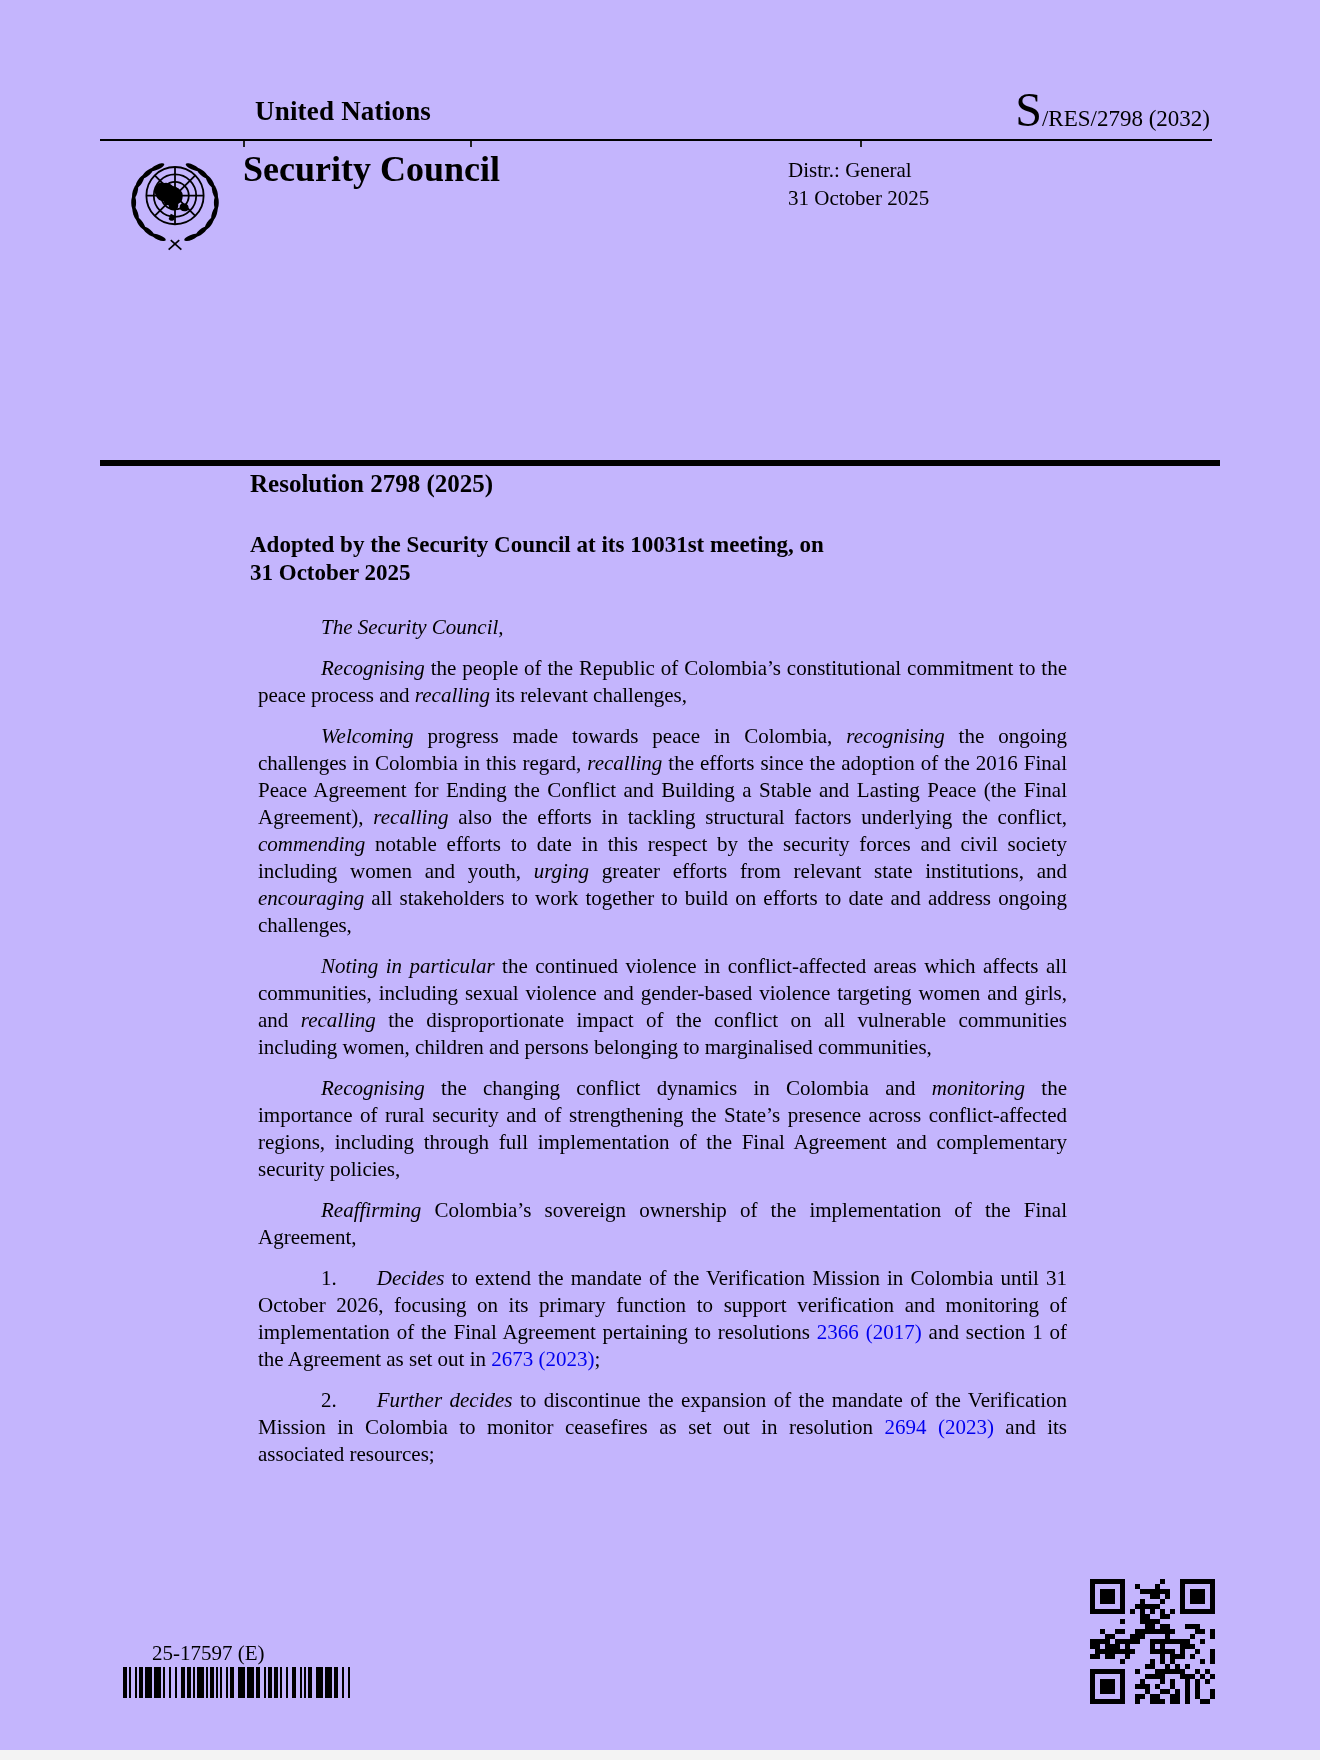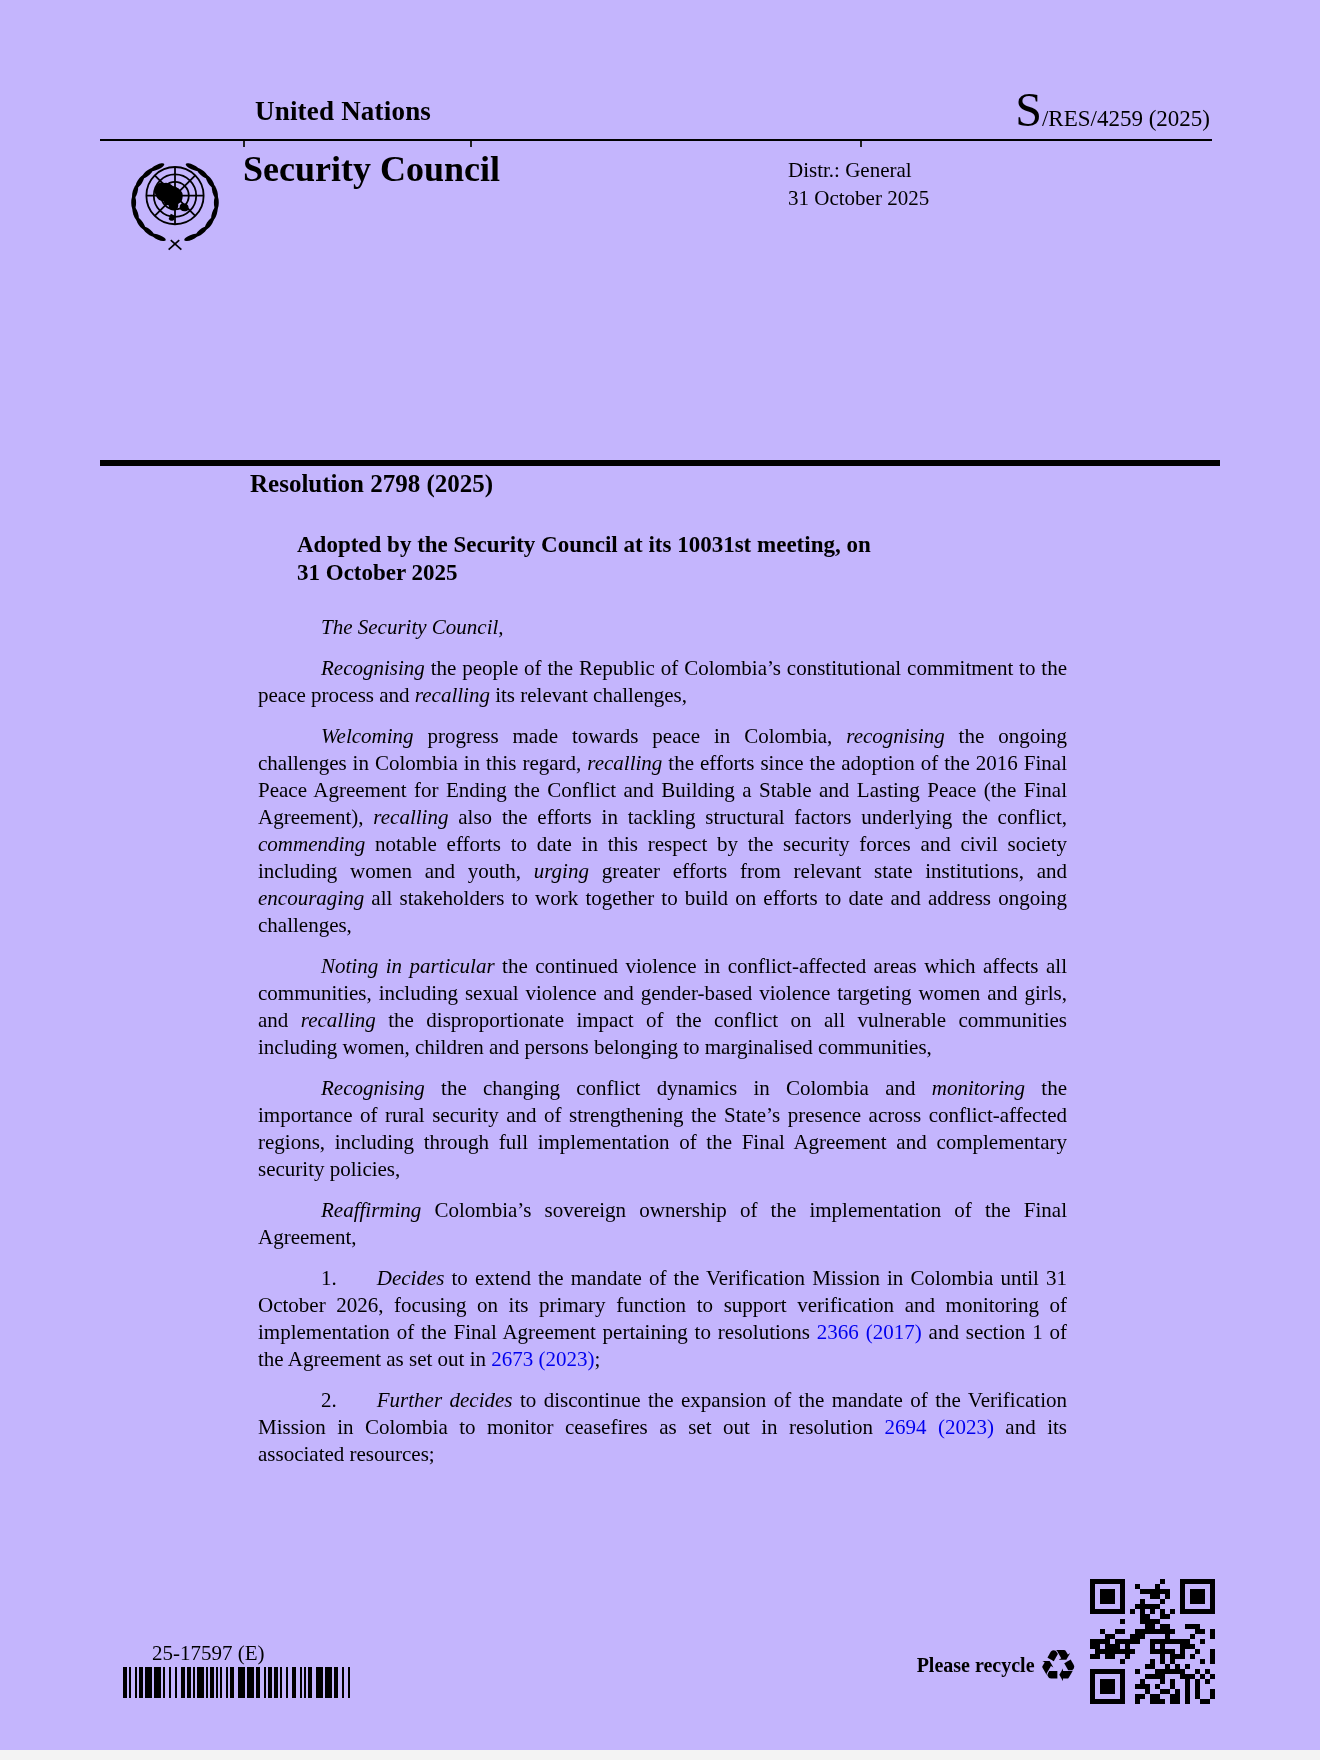--- a/index.html
+++ b/index.html
@@ -23,21 +23,21 @@
   .header-rule { left: 100px; top: 139px; width: 1112px; height: 2px; background: #000; }
   .tick { width: 2px; height: 6px; background: #222; top: 141px; }
   .sc-title { left: 243px; top: 148px; font-size: 36px; font-weight: bold; }
   .distr-line1 { left: 788px; top: 158px; font-size: 21px; }
   .distr-line2 { left: 788px; top: 186px; font-size: 21px; }
   .emblem { left: 112px; top: 149px; }
 
   
   .thick-rule { left: 100px; top: 460px; width: 1120px; height: 6px; background: #000; }
   .res-title { left: 250px; top: 470px; font-size: 25px; font-weight: bold; }
-  .subtitle { left: 250px; top: 531px; width: 720px; font-size: 23px; font-weight: bold; line-height: 28px; margin-left: 47px; }
+  .subtitle { left: 250px; top: 531px; width: 720px; font-size: 23px; font-weight: bold; line-height: 28px; }
 
   
   .body-col {
     left: 250px; top: 614px; width: 817px;
     font-size: 21px; line-height: 27px;
     text-align: justify; text-justify: inter-word;
   }
   .para { margin: 0 0 14px 8px; text-indent: 63px; }
   .it { font-style: italic; }
   .numgap { display: inline-block; width: 40px; }
@@ -56,21 +56,21 @@
   .page-edge { left: 0; top: 1750px; width: 1320px; height: 10px; background: #f3f3f3; }
 </style>
 </head>
 <body>
 
 <div class="page">
 
   <div class="abs un-label">United Nations</div>
   <div class="abs doc-symbol">
     <span class="big">S</span>
-      <span class="rest">/RES/4259 (2025)</span>
+      <span class="rest">/RES/2798 (2032)</span>
   </div>
   <div class="abs header-rule"></div>
   <div class="abs tick" style="left:243px"></div>
   <div class="abs tick" style="left:470px"></div>
   <div class="abs tick" style="left:860px"></div>
 
   <svg class="abs emblem" width="126" height="106" viewBox="0 0 100 100">
     <g stroke="#000" fill="none" stroke-width="1.7">
       <circle cx="50" cy="44" r="27"></circle>
       <circle cx="50" cy="44" r="20"></circle>
@@ -168,24 +168,20 @@
       <rect x="169" y="0" width="4" height="31" fill="#000"></rect>
       <rect x="177" y="0" width="2" height="31" fill="#000"></rect>
       <rect x="181" y="0" width="2" height="31" fill="#000"></rect>
       <rect x="185" y="0" width="4" height="31" fill="#000"></rect>
       <rect x="193" y="0" width="7" height="31" fill="#000"></rect>
       <rect x="202" y="0" width="7" height="31" fill="#000"></rect>
       <rect x="211" y="0" width="4" height="31" fill="#000"></rect>
       <rect x="219" y="0" width="2" height="31" fill="#000"></rect>
       <rect x="225" y="0" width="2" height="31" fill="#000"></rect>
     </svg>
-  <div class="abs recycle-row">
-    <span class="recycle-label">Please recycle</span>
-    <span class="recycle-glyph">♻</span>
-  </div>
   <svg class="abs qr" width="125" height="125" id="qr-svg">
       <rect x="0" y="0" width="35" height="5" fill="#000"></rect>
       <rect x="0" y="30" width="35" height="5" fill="#000"></rect>
       <rect x="0" y="5" width="5" height="25" fill="#000"></rect>
       <rect x="30" y="5" width="5" height="25" fill="#000"></rect>
       <rect x="10" y="10" width="15" height="15" fill="#000"></rect>
       <rect x="90" y="0" width="35" height="5" fill="#000"></rect>
       <rect x="90" y="30" width="35" height="5" fill="#000"></rect>
       <rect x="90" y="5" width="5" height="25" fill="#000"></rect>
       <rect x="120" y="5" width="5" height="25" fill="#000"></rect>

